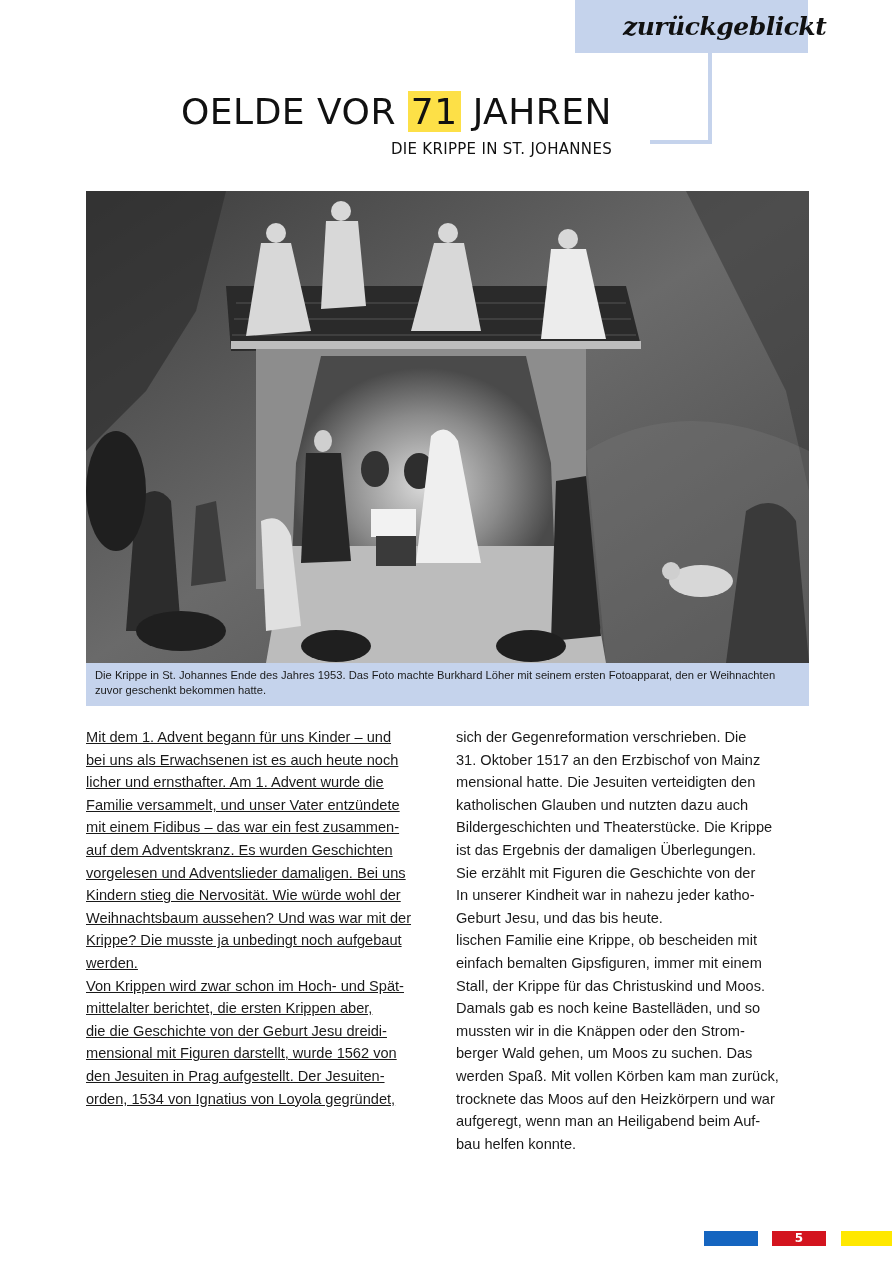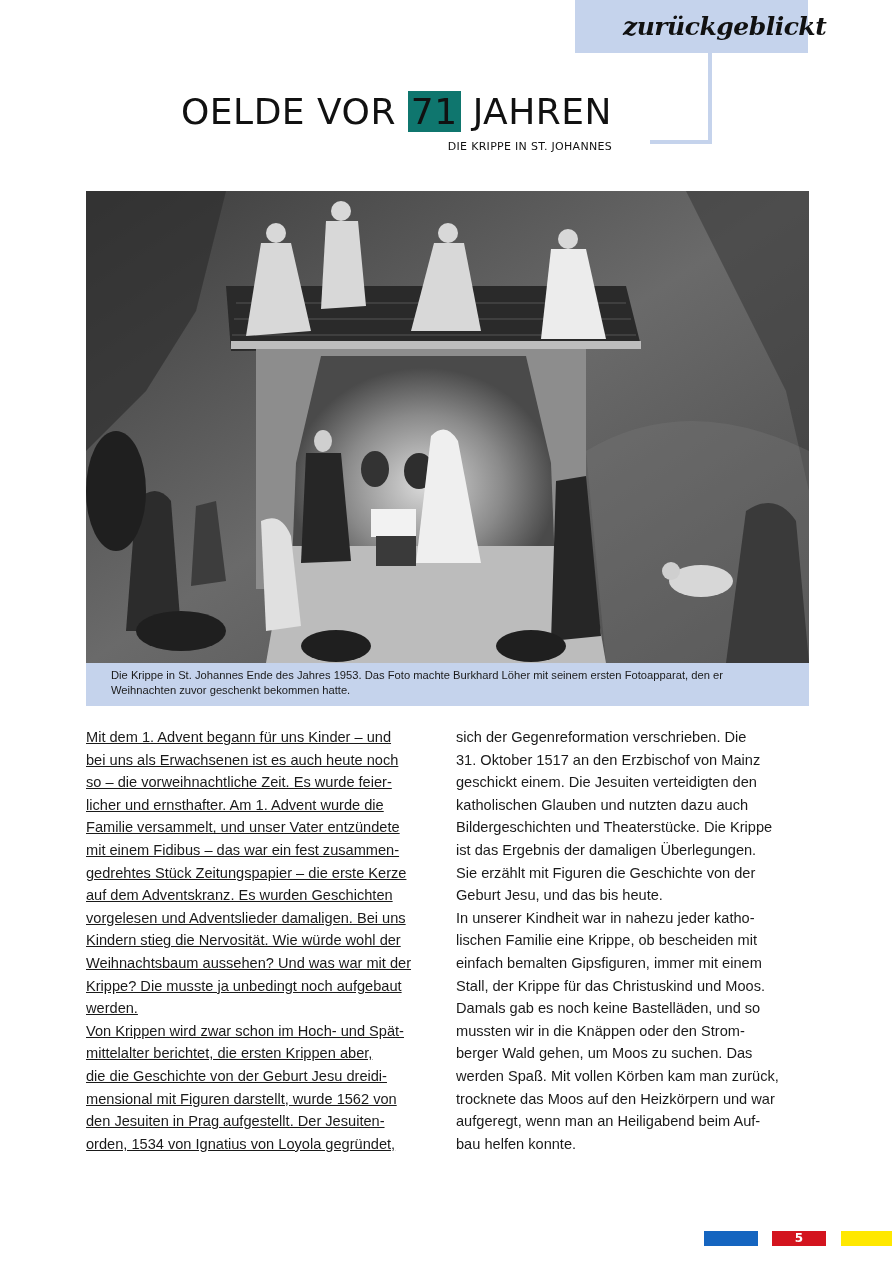--- a/index.html
+++ b/index.html
@@ -7,27 +7,27 @@
          font-family:"DejaVu Sans", sans-serif; color:#1a1a1a; }
   .ribbon { position:absolute; left:575px; top:0; width:233px; height:53px; background:#c5d3ec; }
   .ribbon-text { position:absolute; left:0; right:0; top:12px; text-align:center;
                  font-family:"DejaVu Serif", serif; font-style:italic; font-weight:bold;
                  font-size:25px; letter-spacing:-0.5px; color:#111;padding-left:48px; }
   .bracket-v { position:absolute; left:708px; top:53px; width:4px; height:91px; background:#c5d3ec; }
   .bracket-h { position:absolute; left:650px; top:140px; width:62px; height:4px; background:#c5d3ec; }
   .title { position:absolute; left:181px; top:90px; font-family:"DejaVu Sans", sans-serif;
            font-size:36px; font-weight:normal; letter-spacing:0.5px; color:#111; white-space:nowrap;
            line-height:44px; }
-  .title .hl { background:#0f766e; padding:0 3px; }
-  .subtitle { position:absolute; right:280px; top:140px; font-size:11px; font-weight:normal;
+  .title .hl { background:#fde047; padding:0 3px; }
+  .subtitle { position:absolute; right:280px; top:140px; font-size:15px; font-weight:normal;
               letter-spacing:0.3px; color:#111; white-space:nowrap; }
   .photo { position:absolute; left:86px; top:191px; width:723px; height:472px; overflow:hidden;
            background:#3a3a3a; }
   .caption { position:absolute; left:86px; top:663px; width:723px; height:43px; background:#c5d3ec;
-             box-sizing:border-box; padding:5px 25px; font-size:11.2px; line-height:15px; color:#1a1a1a;
+             box-sizing:border-box; padding:5px 9px; font-size:11.2px; line-height:15px; color:#1a1a1a;
              font-family:"Liberation Sans", sans-serif; }
   .col { position:absolute; top:726px; font-size:14.6px; line-height:22.6px; color:#1a1a1a;
          font-family:"Liberation Sans", sans-serif; }
   .col-left { left:86px; width:360px;text-decoration:underline; }
   .col-right { left:456px; width:365px; }
   .col .line { display:block; white-space:nowrap; }
   .footer-bar { position:absolute; top:1231px; height:15px; }
   .bar-blue { left:704px; width:54px; background:#1565c0; }
   .bar-red { left:772px; width:54px; background:#d3141e; color:#fff; font-size:12px; font-weight:bold;
              text-align:center; line-height:15px; }
@@ -119,49 +119,47 @@
       <ellipse cx="445" cy="455" rx="35" ry="16"></ellipse>
       <ellipse cx="30" cy="300" rx="30" ry="60"></ellipse>
     </g>
   </svg>
 </div>
 <div class="caption">Die Krippe in St. Johannes Ende des Jahres 1953. Das Foto machte Burkhard Löher mit seinem ersten Fotoapparat, den er Weihnachten zuvor geschenkt bekommen hatte.</div>
 
 <div class="col col-left">
   <span class="line">Mit dem 1. Advent begann für uns Kinder – und</span>
   <span class="line">bei uns als Erwachsenen ist es auch heute noch</span>
-  <span class="line">so – die vorweihnachtliche Zeit. Es wurde feier-</span>
   <span class="line">licher und ernsthafter. Am 1. Advent wurde die</span>
   <span class="line">Familie versammelt, und unser Vater entzündete</span>
   <span class="line">mit einem Fidibus – das war ein fest zusammen-</span>
-  <span class="line">gedrehtes Stück Zeitungspapier – die erste Kerze</span>
   <span class="line">auf dem Adventskranz. Es wurden Geschichten</span>
   <span class="line">vorgelesen und Adventslieder damaligen. Bei uns</span>
   <span class="line">Kindern stieg die Nervosität. Wie würde wohl der</span>
   <span class="line">Weihnachtsbaum aussehen? Und was war mit der</span>
   <span class="line">Krippe? Die musste ja unbedingt noch aufgebaut</span>
   <span class="line">werden.</span>
   <span class="line">Von Krippen wird zwar schon im Hoch- und Spät-</span>
   <span class="line">mittelalter berichtet, die ersten Krippen aber,</span>
   <span class="line">die die Geschichte von der Geburt Jesu dreidi-</span>
   <span class="line">mensional mit Figuren darstellt, wurde 1562 von</span>
   <span class="line">den Jesuiten in Prag aufgestellt. Der Jesuiten-</span>
   <span class="line">orden, 1534 von Ignatius von Loyola gegründet,</span>
 </div>
 
 <div class="col col-right">
   <span class="line">sich der Gegenreformation verschrieben. Die</span>
   <span class="line">31. Oktober 1517 an den Erzbischof von Mainz</span>
-  <span class="line">geschickt einem. Die Jesuiten verteidigten den</span>
+  <span class="line">mensional hatte. Die Jesuiten verteidigten den</span>
   <span class="line">katholischen Glauben und nutzten dazu auch</span>
   <span class="line">Bildergeschichten und Theaterstücke. Die Krippe</span>
   <span class="line">ist das Ergebnis der damaligen Überlegungen.</span>
   <span class="line">Sie erzählt mit Figuren die Geschichte von der</span>
+  <span class="line">In unserer Kindheit war in nahezu jeder katho-</span>
   <span class="line">Geburt Jesu, und das bis heute.</span>
-  <span class="line">In unserer Kindheit war in nahezu jeder katho-</span>
   <span class="line">lischen Familie eine Krippe, ob bescheiden mit</span>
   <span class="line">einfach bemalten Gipsfiguren, immer mit einem</span>
   <span class="line">Stall, der Krippe für das Christuskind und Moos.</span>
   <span class="line">Damals gab es noch keine Bastelläden, und so</span>
   <span class="line">mussten wir in die Knäppen oder den Strom-</span>
   <span class="line">berger Wald gehen, um Moos zu suchen. Das</span>
   <span class="line">werden Spaß. Mit vollen Körben kam man zurück,</span>
   <span class="line">trocknete das Moos auf den Heizkörpern und war</span>
   <span class="line">aufgeregt, wenn man an Heiligabend beim Auf-</span>
   <span class="line">bau helfen konnte.</span>

